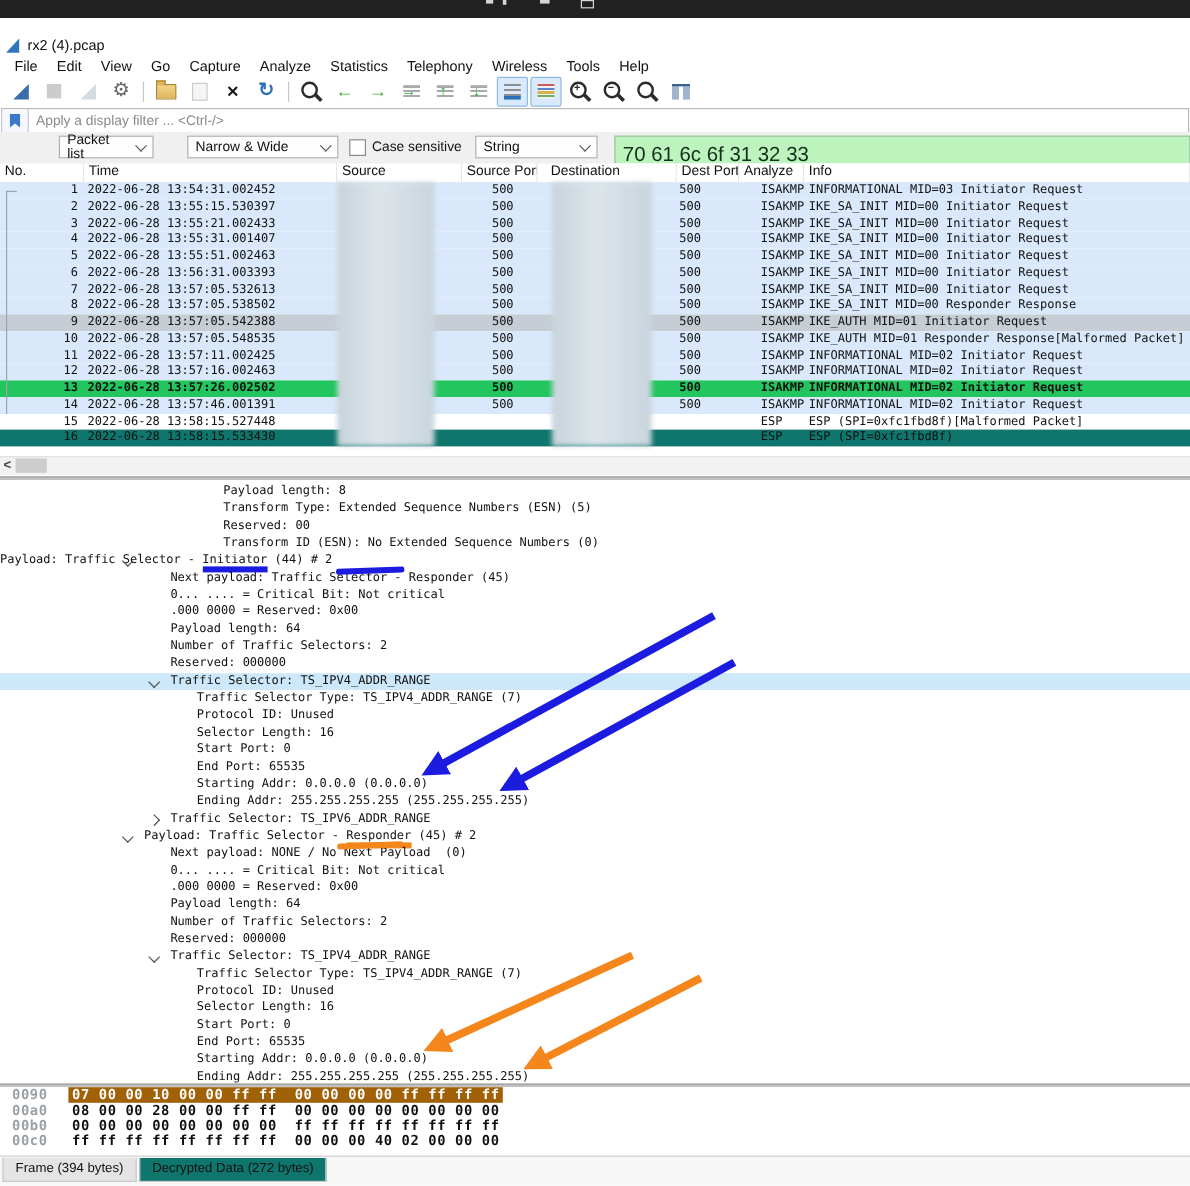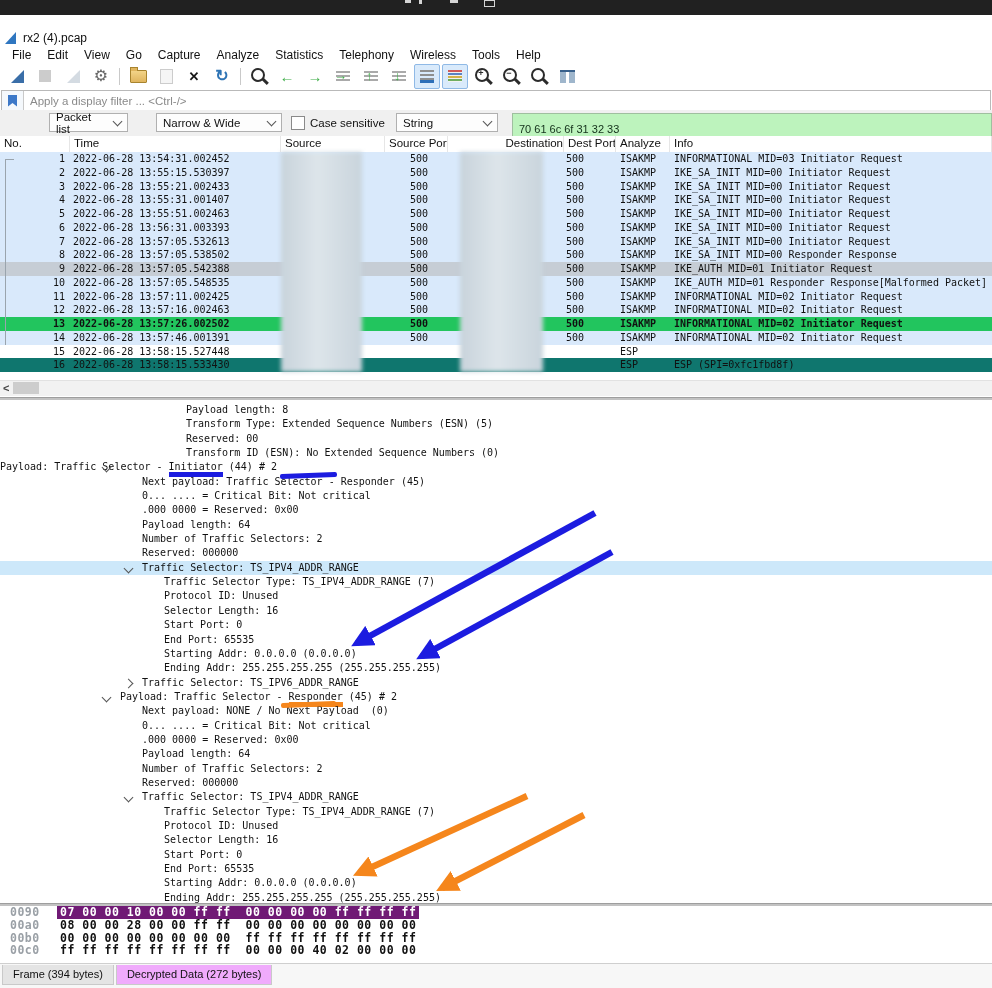--- a/index.html
+++ b/index.html
@@ -46,32 +46,32 @@
   #filterbar{top:90px;left:1px;right:1px;height:19px;border:1px solid #b9b9b9;display:flex;align-items:center;background:#fff;}
   #bookmarkbtn{width:21px;height:100%;border-right:1px solid #c9c9c9;display:flex;align-items:center;justify-content:center;background:#f4f8fc;}
   .bookmark{width:9px;height:12px;background:#3c78c8;clip-path:polygon(0 0,100% 0,100% 100%,50% 70%,0 100%);}
   #filtertext{color:#8a8a8a;font-size:11.5px;padding-left:6px;}
   
   #searchbar{top:110px;left:0;right:0;height:26px;background:#f0f0f0;border-bottom:1px solid #c6c6c6;}
   .dd{position:absolute;top:3px;height:19px;background:#fdfdfd;border:1px solid #b0b0b0;display:flex;align-items:center;justify-content:space-between;padding:0 6px;font-size:11.5px;box-sizing:border-box;}
   .chev{width:6px;height:6px;border-right:1.5px solid #555;border-bottom:1.5px solid #555;transform:rotate(45deg);margin-top:-3px;flex:none;margin-left:8px;}
   #casebox{position:absolute;left:291px;top:6px;width:12px;height:12px;background:#fff;border:1px solid #8a8a8a;}
   #caselabel{position:absolute;left:310px;top:7px;font-size:11.5px;}
-  #searchfield{position:absolute;left:512px;right:0;top:3px;height:32px;border:1px solid #9fbf9f;box-sizing:border-box;font-size:11px;display:flex;align-items:center;padding-left:6px;color:#13301a;}
+  #searchfield{position:absolute;left:512px;right:0;top:3px;height:32px;border:1px solid #9fbf9f;box-sizing:border-box;font-size:17px;display:flex;align-items:center;padding-left:6px;color:#13301a;}
   
   #pkheader{top:136px;left:0;right:0;height:16px;display:grid;grid-template-columns:70px 211px 104px 63px 116px 52px 54px 1fr;font-size:11.5px;background:#fff;border-bottom:1px solid #e0e0e0;}
   #pkheader .hc{border-right:1px solid #e6e6e6;padding:1px 0 0 4px;white-space:nowrap;overflow:hidden;}
   #pkrows{top:152px;left:0;right:0;height:220px;font-family:"DejaVu Sans Mono",monospace;font-size:10px;}
   .prow{display:grid;grid-template-columns:70px 211px 104px 63px 116px 52px 54px 1fr;height:13.75px;line-height:13.75px;white-space:nowrap;}
   .prow .c{overflow:hidden;}
   .c-no{text-align:right;padding-right:5px;}
   .c-time{padding-left:3px;}
   .c-sport{text-align:right;padding-right:20px;}
   .c-dport{padding-left:2px;}
-  .c-proto{padding-left:4px;}
+  .c-proto{padding-left:4px;margin-left:14px;}
   .c-info{padding-left:4px;}
   .blob{position:absolute;top:0;height:100%;background:linear-gradient(90deg,#c8d3db,#dde5ea 45%,#c9d4dc);filter:blur(2px);}
   #bracket{position:absolute;left:5px;top:7px;width:8px;height:185px;border-left:1px solid #9aa4ad;border-top:1px solid #9aa4ad;}
   
   #hscroll{top:380px;left:0;right:0;height:15px;background:#f2f2f2;border-top:1px solid #e2e2e2;}
   #hscroll .larr{position:absolute;left:3px;top:1px;font-size:11px;font-weight:bold;color:#444;}
   #hscroll .thumb{position:absolute;left:13px;top:1px;width:26px;height:12px;background:#cdcdcd;}
   #pdivider{top:397px;left:0;right:0;height:2px;background:#c2c2c2;border-top:1px solid #9e9e9e;}
   
   #detail{top:400px;left:0;right:0;height:503px;background:#fff;font-family:"DejaVu Sans Mono",monospace;font-size:10px;overflow:hidden;padding-top:3px;}
@@ -85,21 +85,21 @@
   
   #hdivider{top:903px;left:0;right:0;height:2px;background:#c2c2c2;border-top:1px solid #9e9e9e;}
   #hexpane{top:906px;left:0;right:0;height:57px;background:#fff;font-family:"DejaVu Sans Mono",monospace;font-size:11.5px;font-weight:bold;letter-spacing:.5px;}
   .hrow{height:12.8px;line-height:12.8px;white-space:pre;display:flex;}
   .hoff{color:#9aa0a6;width:47px;padding-left:10px;flex:none;}
   .hbytes{padding:0 3px;}
   .hrow.sel .hbytes{background:#2d63c8;color:#fff;}
   
   #tabsbar{top:963px;left:0;right:0;height:25px;background:#f7f7f7;border-top:1px solid #cfcfcf;padding-left:2px;}
   .btab{display:inline-block;font-size:11px;padding:3px 10px 4px 10px;border:1px solid #c9c9c9;border-top:none;background:#e4e4e4;margin-right:2px;}
-  .btab.active{background:#f0abfc;}
+  .btab.active{background:#0f766e;}
 </style>
 </head>
 <body>
 
 <div class="abs" id="topstrip">
   <span style="left:405px;top:0;width:6px;height:3px"></span>
   <span style="left:419px;top:0;width:3px;height:4px"></span>
   <span style="left:450px;top:0;width:8px;height:3px"></span>
   <span style="left:484px;top:0;width:9px;height:5px;background:transparent;border:1.5px solid #f5f5f5"></span>
 </div>
@@ -217,21 +217,21 @@
   <div id="searchfield" style="background: rgb(189, 243, 189);">
     <span>70 61 6c 6f 31 32 33</span>
   </div>
 </div>
 
 <div class="abs" id="pkheader">
     <div class="hc">No.</div>
     <div class="hc">Time</div>
     <div class="hc">Source</div>
     <div class="hc">Source Port</div>
-    <div class="hc" style="padding-left: 11px; text-align: right;">Destination</div>
+    <div class="hc" style="padding-left: 11px;">Destination</div>
     <div class="hc">Dest Port</div>
     <div class="hc">Analyze</div>
     <div class="hc">Info</div>
   </div>
 <div class="abs" id="pkrows">
     <div class="prow" style="background: rgb(217, 233, 251);">
       <div class="c c-no">1</div>
       <div class="c c-time">2022-06-28 13:54:31.002452</div>
       <div class="c "></div>
       <div class="c c-sport">500</div>
@@ -371,20 +371,21 @@
       <div class="c c-info">INFORMATIONAL MID=02 Initiator Request</div>
     </div>
     <div class="prow" style="background: rgb(255, 255, 255);">
       <div class="c c-no">15</div>
       <div class="c c-time">2022-06-28 13:58:15.527448</div>
       <div class="c "></div>
       <div class="c c-sport"></div>
       <div class="c "></div>
       <div class="c c-dport"></div>
       <div class="c c-proto">ESP</div>
+      <div class="c c-info">ESP (SPI=0xfc1fbd8f)[Malformed Packet]</div>
     </div>
     <div class="prow" style="background: #0f766e;">
       <div class="c c-no">16</div>
       <div class="c c-time">2022-06-28 13:58:15.533430</div>
       <div class="c "></div>
       <div class="c c-sport"></div>
       <div class="c "></div>
       <div class="c c-dport"></div>
       <div class="c c-proto">ESP</div>
       <div class="c c-info">ESP (SPI=0xfc1fbd8f)</div>
@@ -450,19 +451,19 @@
       <line x1="595" y1="113" x2="357" y2="243" stroke="#1c1ce0" stroke-width="6.5" marker-end="url(#ah-blue)"></line>
       <line x1="612" y1="152" x2="422" y2="256" stroke="#1c1ce0" stroke-width="6.5" marker-end="url(#ah-blue)"></line>
       <line x1="527" y1="396" x2="359" y2="473" stroke="#f5861c" stroke-width="6.5" marker-end="url(#ah-orange)"></line>
       <line x1="584" y1="415" x2="442" y2="488" stroke="#f5861c" stroke-width="6.5" marker-end="url(#ah-orange)"></line>
     </svg>
   </div>
 
 <div class="abs" id="hdivider"></div>
 
 <div class="abs" id="hexpane">
-    <div class="hrow sel"><span class="hoff">0090</span><span class="hbytes" style="background: #701a75;">07 00 00 10 00 00 ff ff  00 00 00 00 ff ff ff ff</span></div>
+    <div class="hrow sel"><span class="hoff">0090</span><span class="hbytes" style="background: #a16207;">07 00 00 10 00 00 ff ff  00 00 00 00 ff ff ff ff</span></div>
     <div class="hrow"><span class="hoff">00a0</span><span class="hbytes">08 00 00 28 00 00 ff ff  00 00 00 00 00 00 00 00</span></div>
     <div class="hrow"><span class="hoff">00b0</span><span class="hbytes">00 00 00 00 00 00 00 00  ff ff ff ff ff ff ff ff</span></div>
     <div class="hrow"><span class="hoff">00c0</span><span class="hbytes">ff ff ff ff ff ff ff ff  00 00 00 40 02 00 00 00</span></div>
   </div>
 
 <div class="abs" id="tabsbar"><span class="btab">Frame (394 bytes)</span><span class="btab active">Decrypted Data (272 bytes)</span></div>
 
 </body></html>

